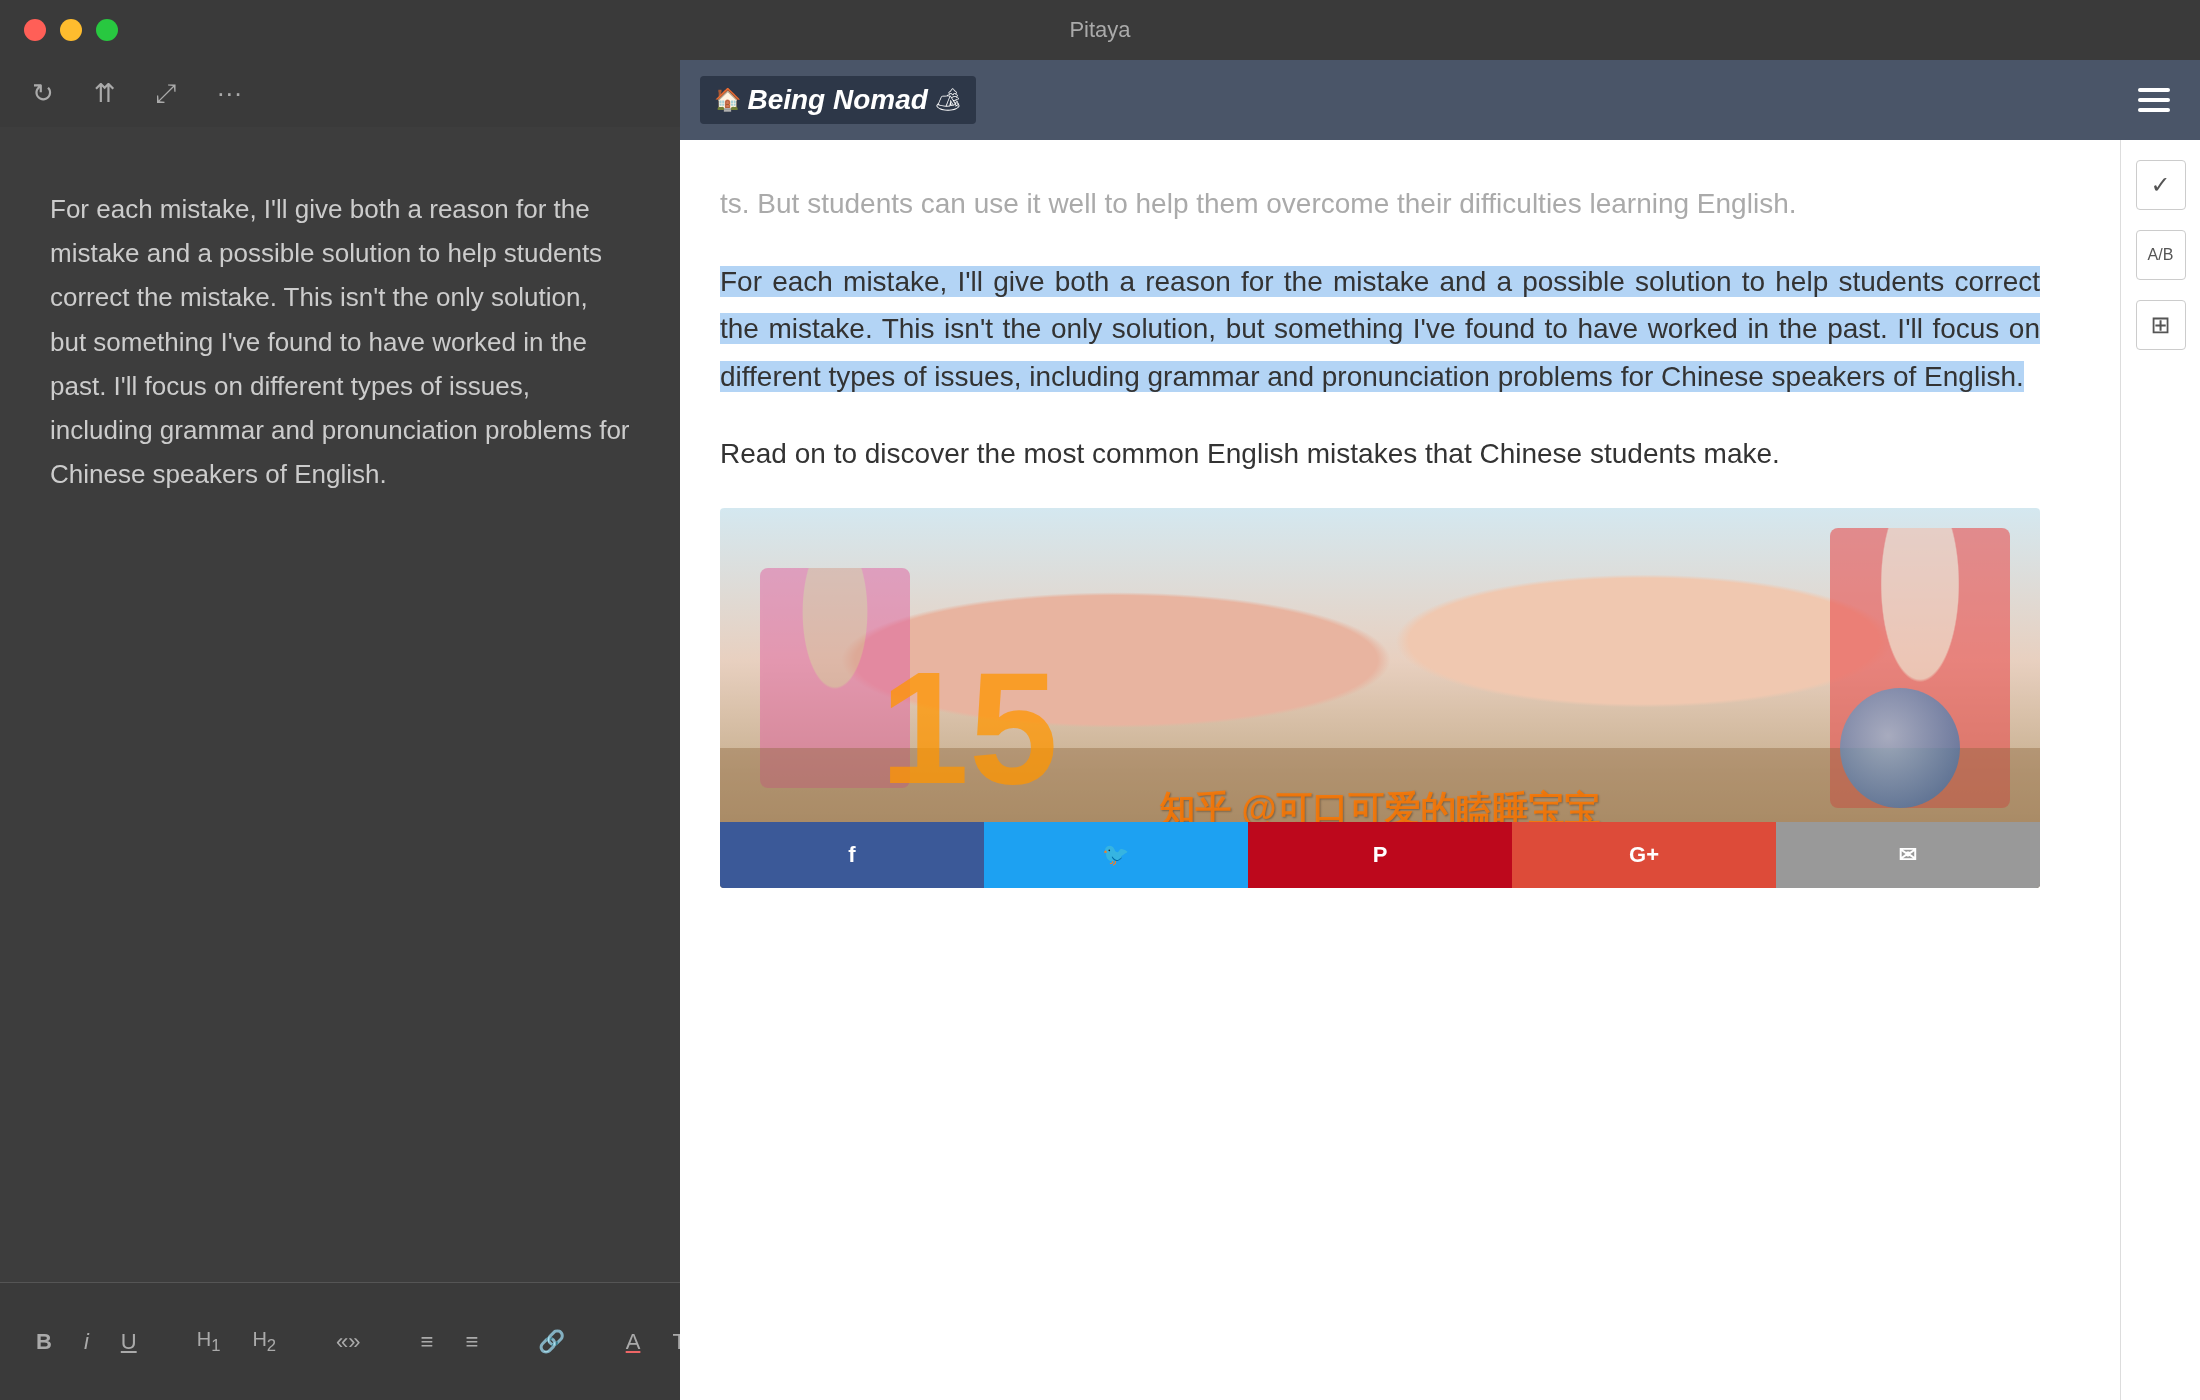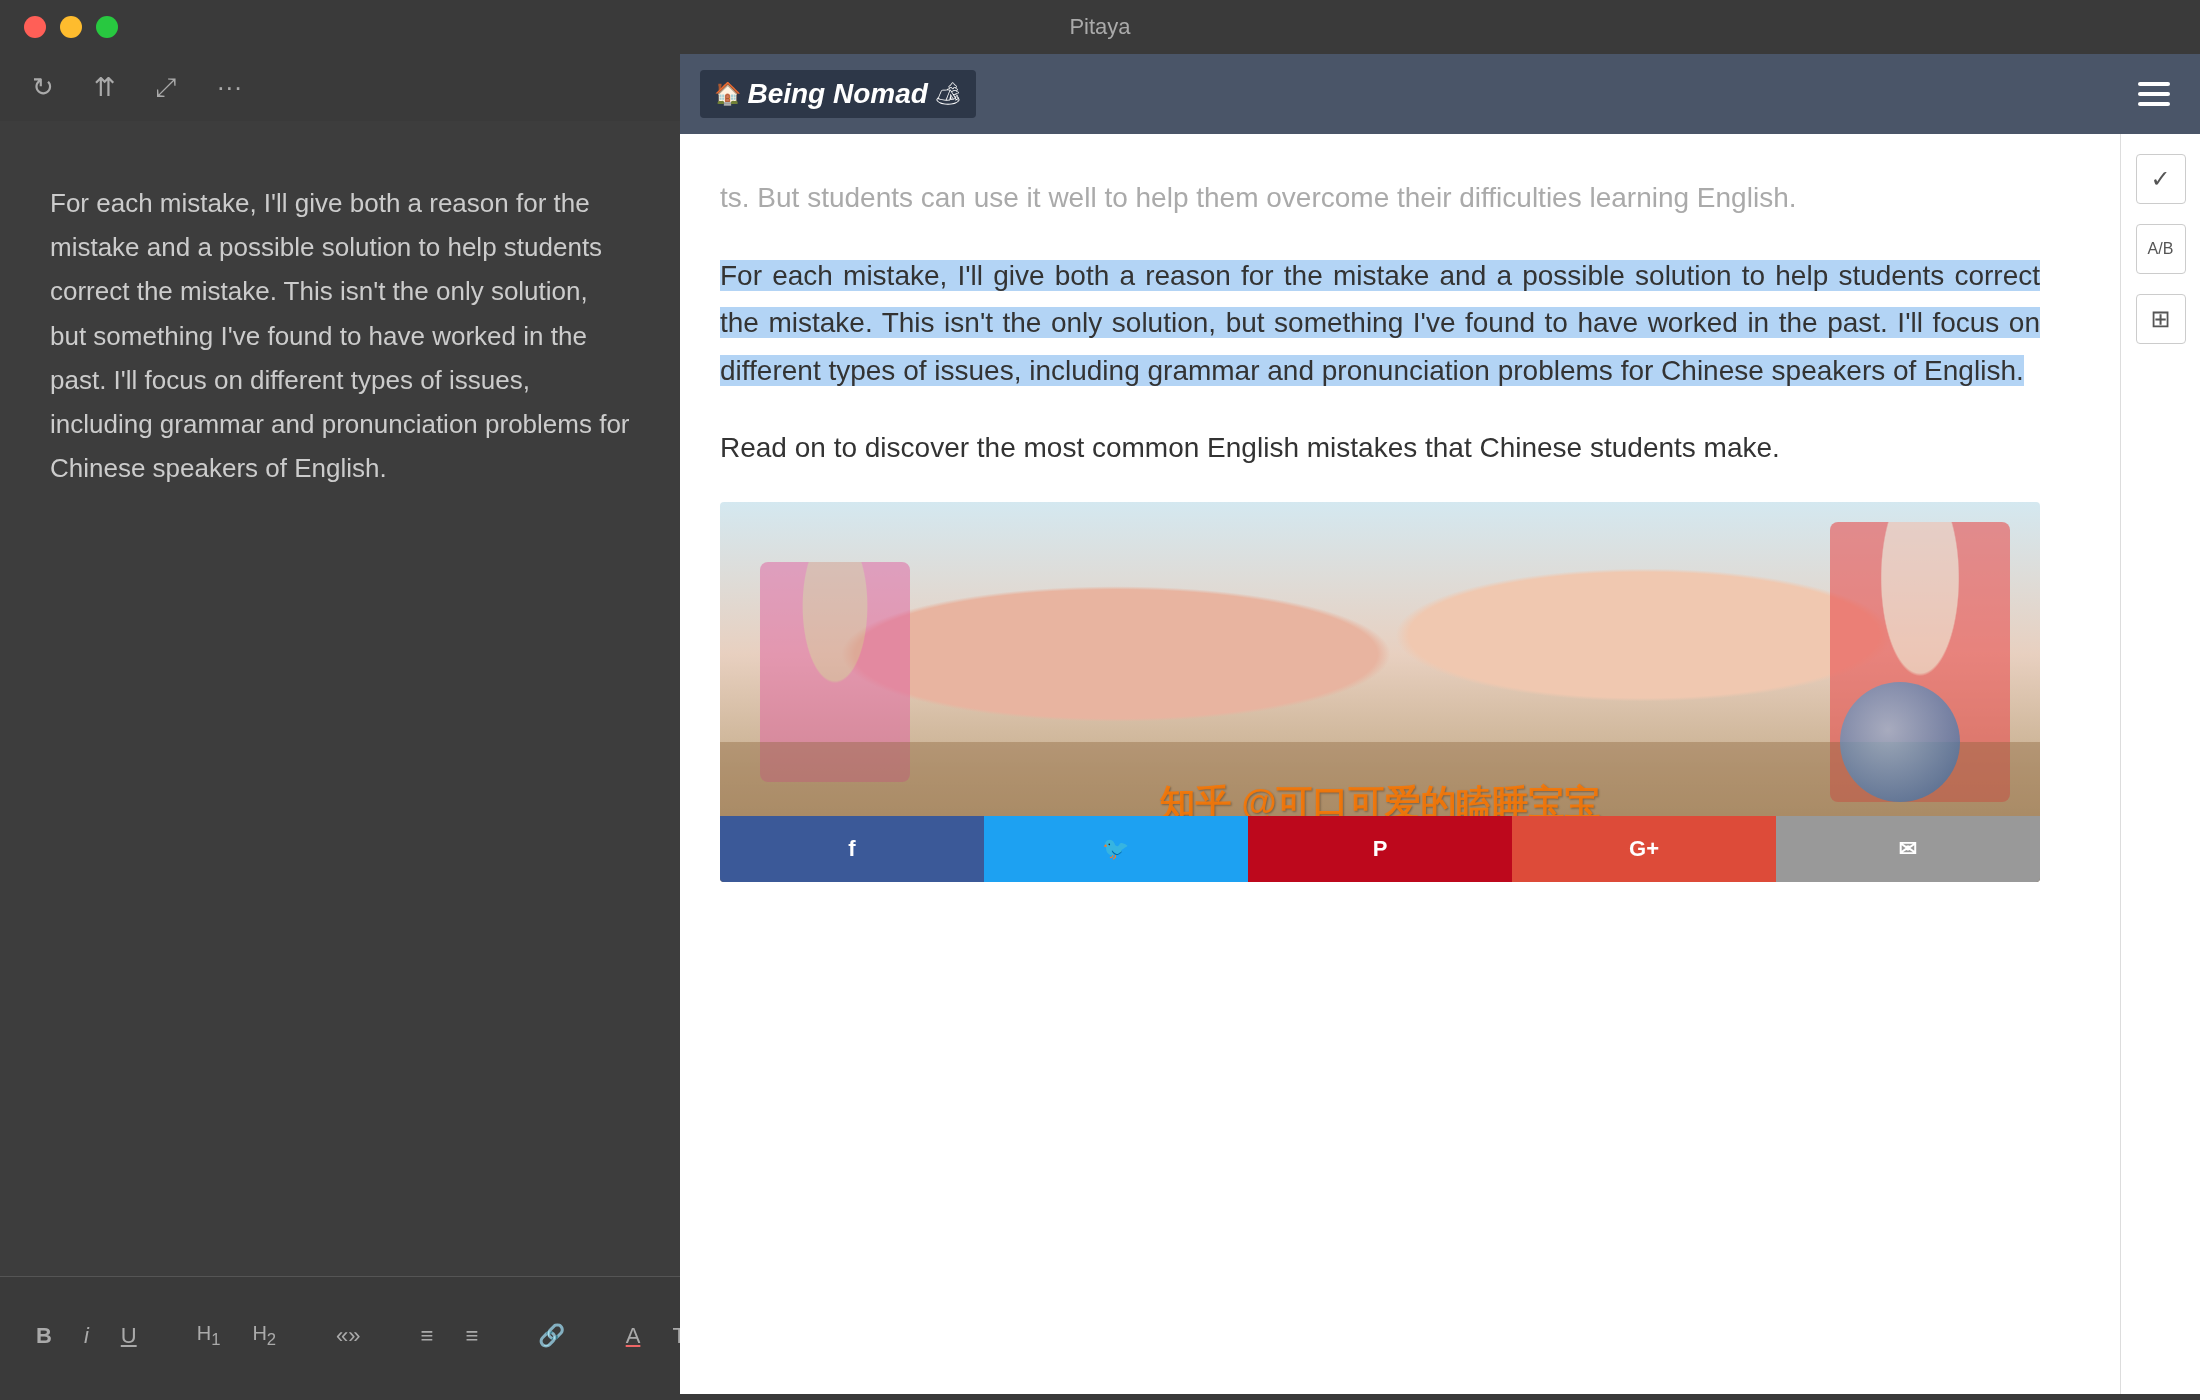--- a/index.html
+++ b/index.html
@@ -7,21 +7,21 @@
       width: 2200px;
       height: 1400px;
       background: #3a3a3a;
       font-family: -apple-system, BlinkMacSystemFont, 'Helvetica Neue', Arial, sans-serif;
       overflow: hidden;
     }
 
     
     .title-bar {
       width: 100%;
-      height: 54px;
+      height: 60px;
       background: #3a3a3a;
       display: flex;
       align-items: center;
       justify-content: center;
       position: relative;
     }
     .traffic-lights {
       position: absolute;
       left: 24px;
       display: flex;
@@ -377,20 +377,23 @@
           <div class="people-img">
 
             <div style="position:absolute; top:20px; right:30px; width:180px; height:280px; background:radial-gradient(ellipse at 50% 20%, #f0c0b0 30%, transparent 31%), linear-gradient(180deg, #e85050 0%, #e85050 100%); border-radius:8px; opacity:0.6;"></div>
             <div style="position:absolute; top:60px; left:40px; width:150px; height:220px; background:radial-gradient(ellipse at 50% 20%, #d4a090 30%, transparent 31%), linear-gradient(180deg, #e060a0 0%, #e060a0 100%); border-radius:8px; opacity:0.5;"></div>
 
             <div style="position:absolute; bottom:60px; left:0; right:0; height:80px; background:rgba(139,100,60,0.4);"></div>
 
             <div style="position:absolute; bottom:80px; right:80px; width:120px; height:120px; background:radial-gradient(circle at 40% 40%, #90c0e0, #2060a0); border-radius:50%; opacity:0.7;"></div>
           </div>
 
+          <div class="number-overlay">
+            <span>15</span>
+          </div>
 
           <div class="watermark-text">知乎 @可口可爱的瞌睡宝宝</div>
 
           <div class="img-overlay">
             <div class="social-bar">
               <div class="social-btn facebook">
                 <span>f</span>
               </div>
               <div class="social-btn twitter">
                 <span>🐦</span>

